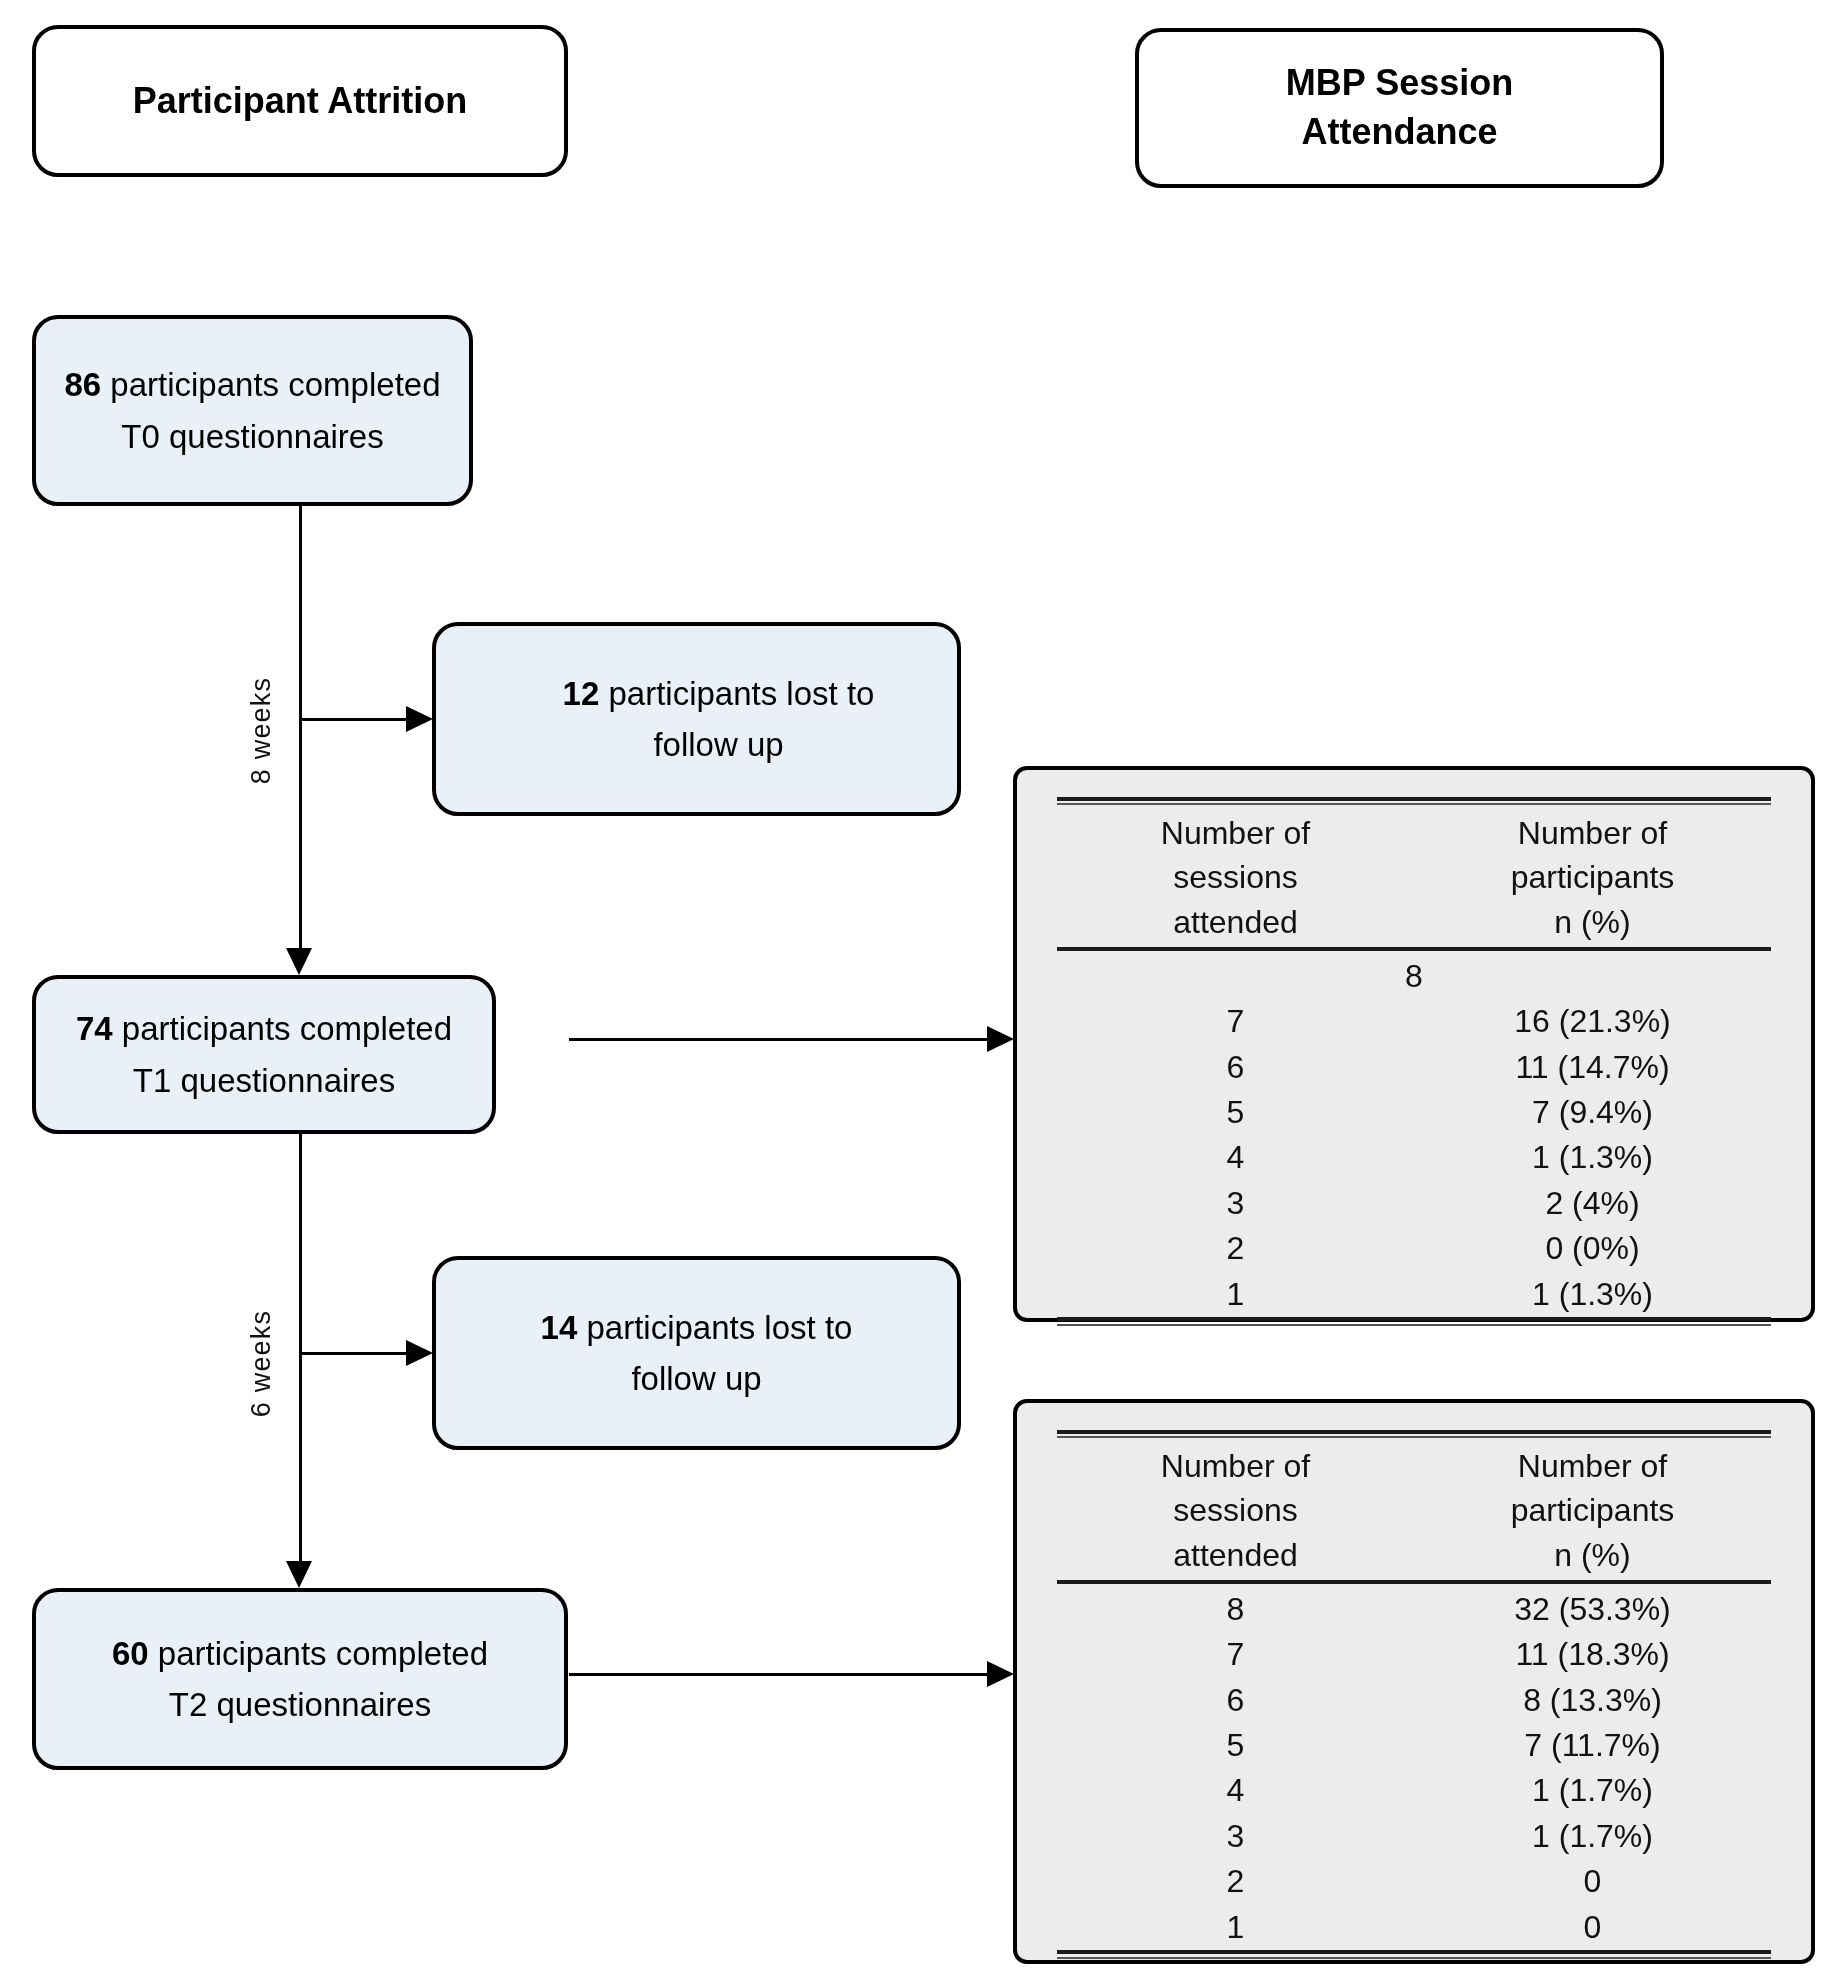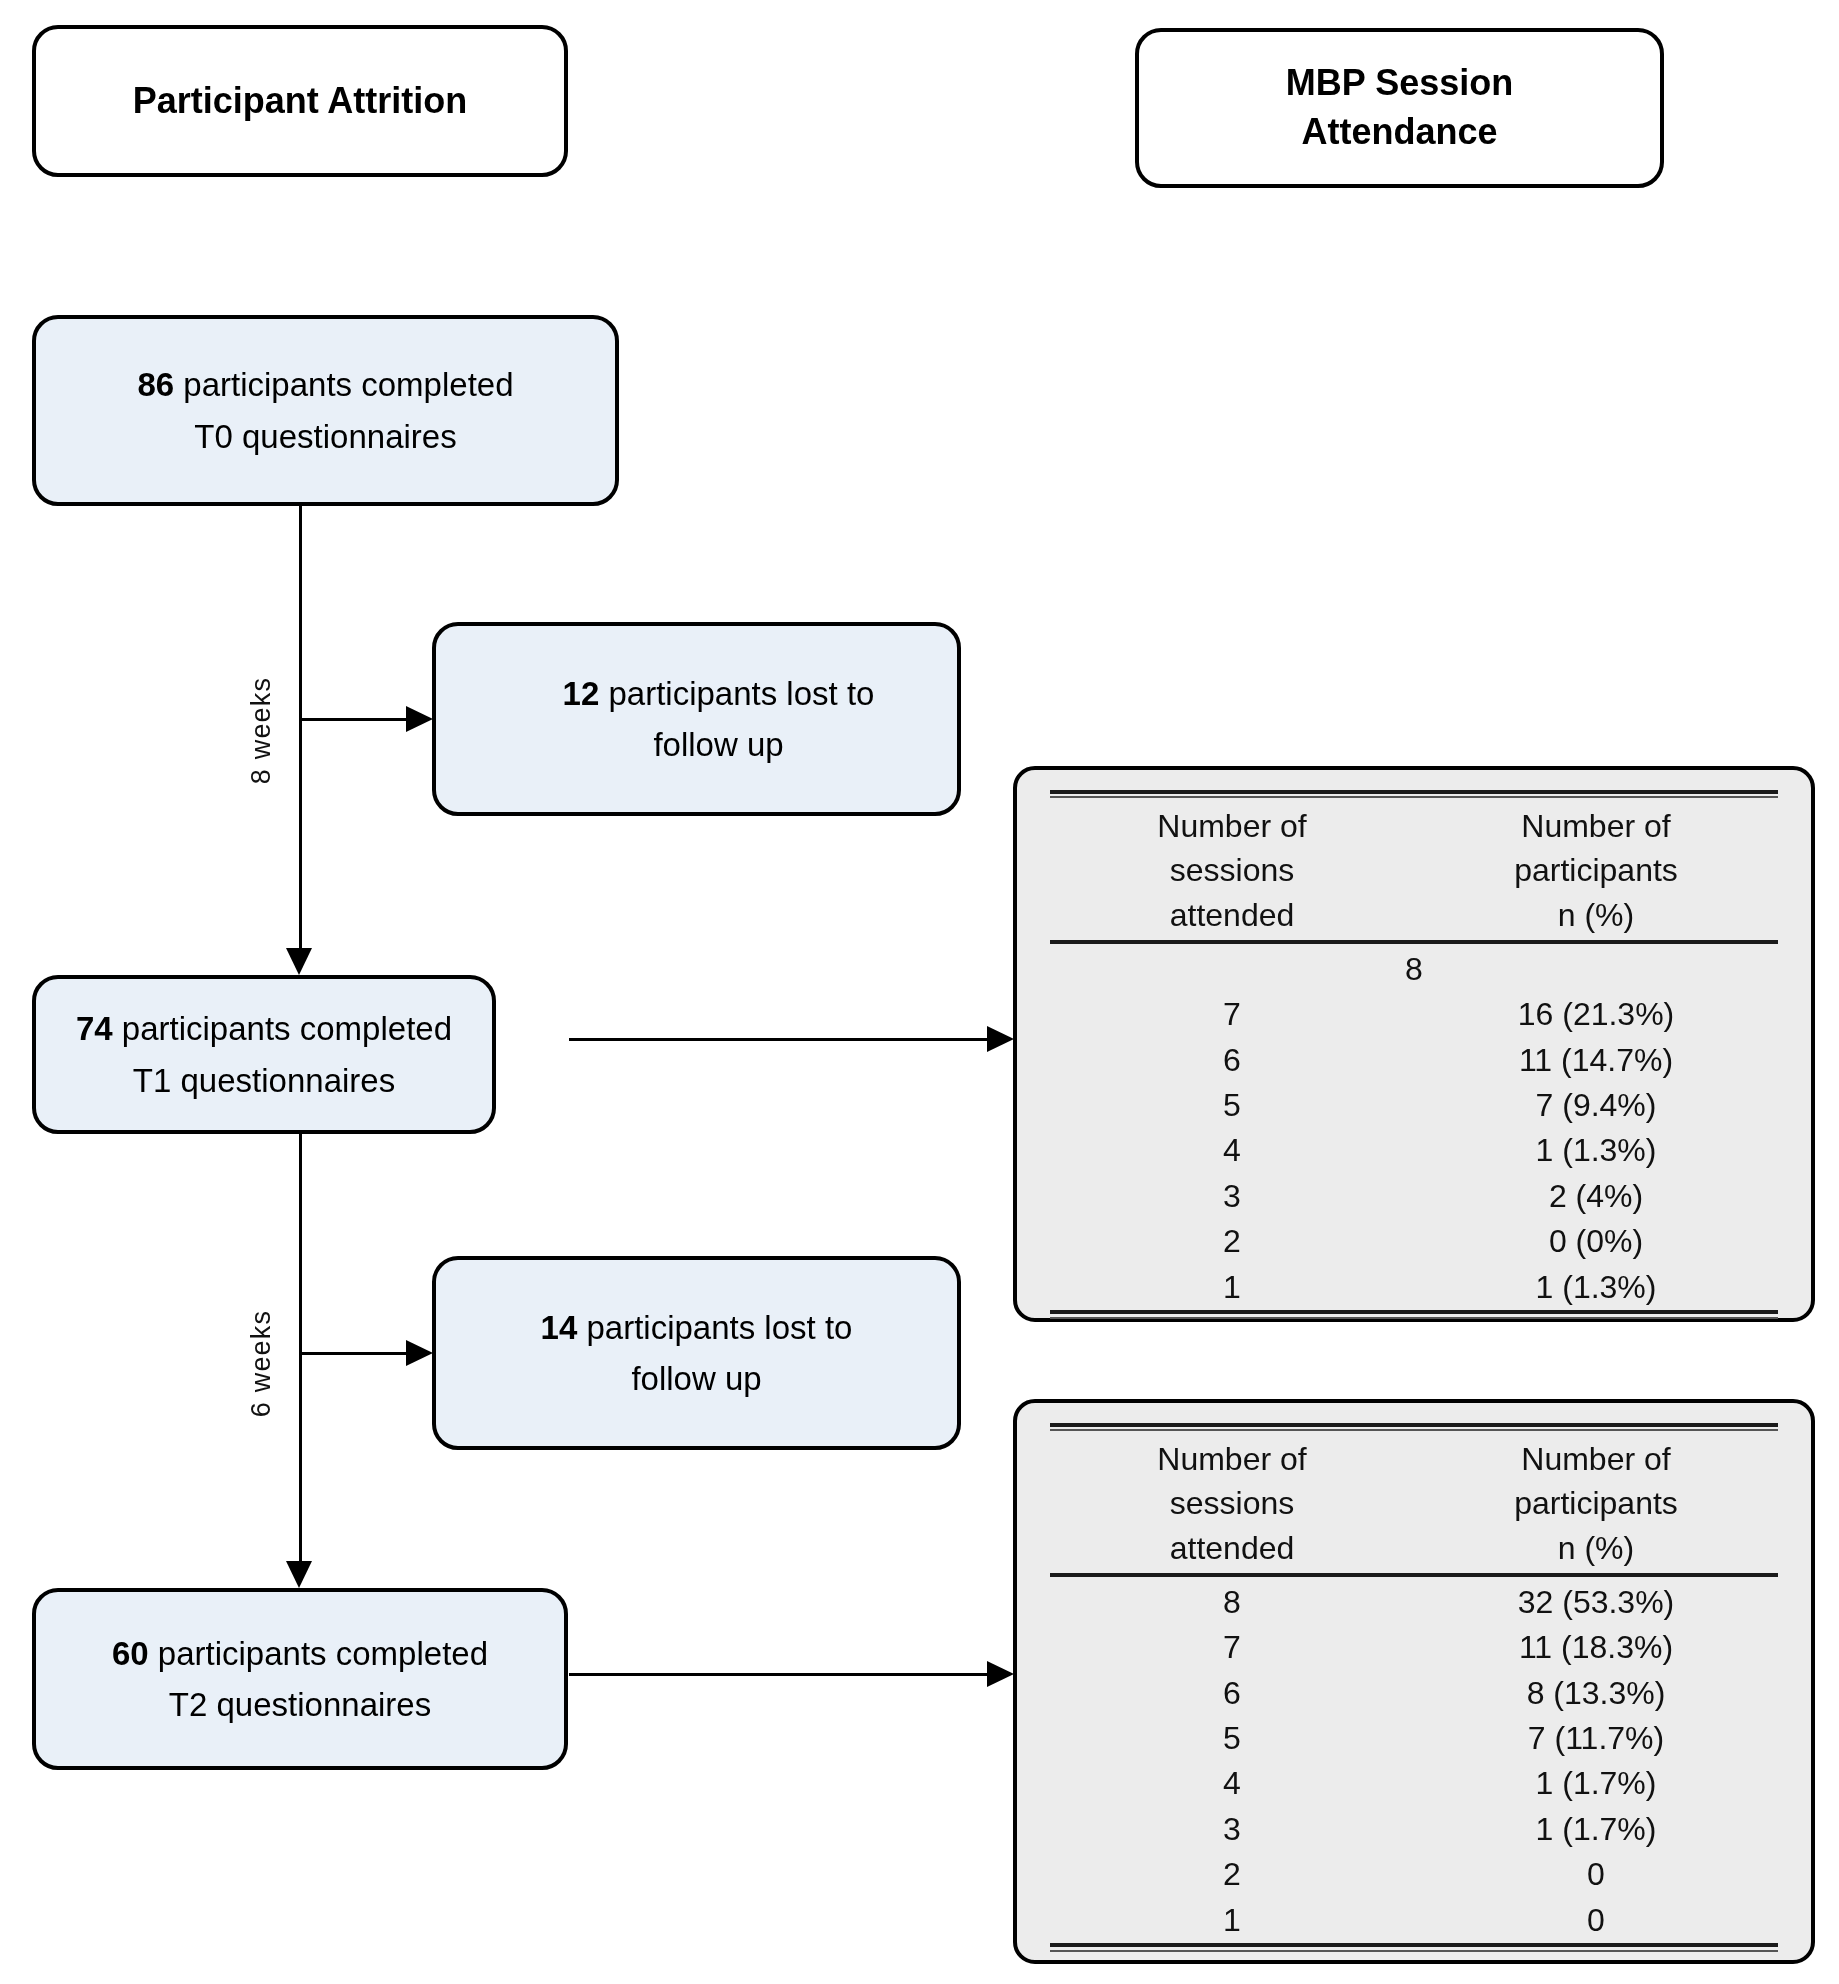--- a/index.html
+++ b/index.html
@@ -42,24 +42,24 @@
   .box-blue {
     background: #e9f0f8;
     font-size: 33px;
     line-height: 1.55;
     color: #000000;
   }
   .box-blue b { font-weight: bold; }
 
   .box-table {
     background: #ececec;
-    border-radius: 22px;
+    border-radius: 14px;
     align-items: flex-start;
     justify-content: center;
-    padding: 0;
+    padding: 7px;
   }
 
   
   .att-table {
     width: 100%;
     height: 100%;
     box-sizing: border-box;
     padding: 20px 33px 17.6px 33px;
     display: flex;
     flex-direction: column;
@@ -156,21 +156,21 @@
 
   <div class="box box-title" style="left:32px; top:25px; width:536px; height:152px;">
     <span>Participant Attrition</span>
   </div>
 
   <div class="box box-title" style="left:1135px; top:28px; width:529px; height:160px; flex-direction:column;">
     <span>MBP Session</span>
     <span>Attendance</span>
   </div>
 
-  <div class="box box-blue" style="left:32px; top:315px; width:587px; height:191px; flex-direction:column;">
+  <div class="box box-blue" style="left:32px; top:315px; width:441px; height:191px; flex-direction:column;">
     <div>
       <b>86</b><span> participants completed</span>
     </div>
     <div>T0 questionnaires</div>
   </div>
 
   <div class="box box-blue" style="left:432px; top:622px; width:529px; height:194px; flex-direction:column;padding-left:44px;">
     <div>
       <b>12</b><span> participants lost to</span>
     </div>

